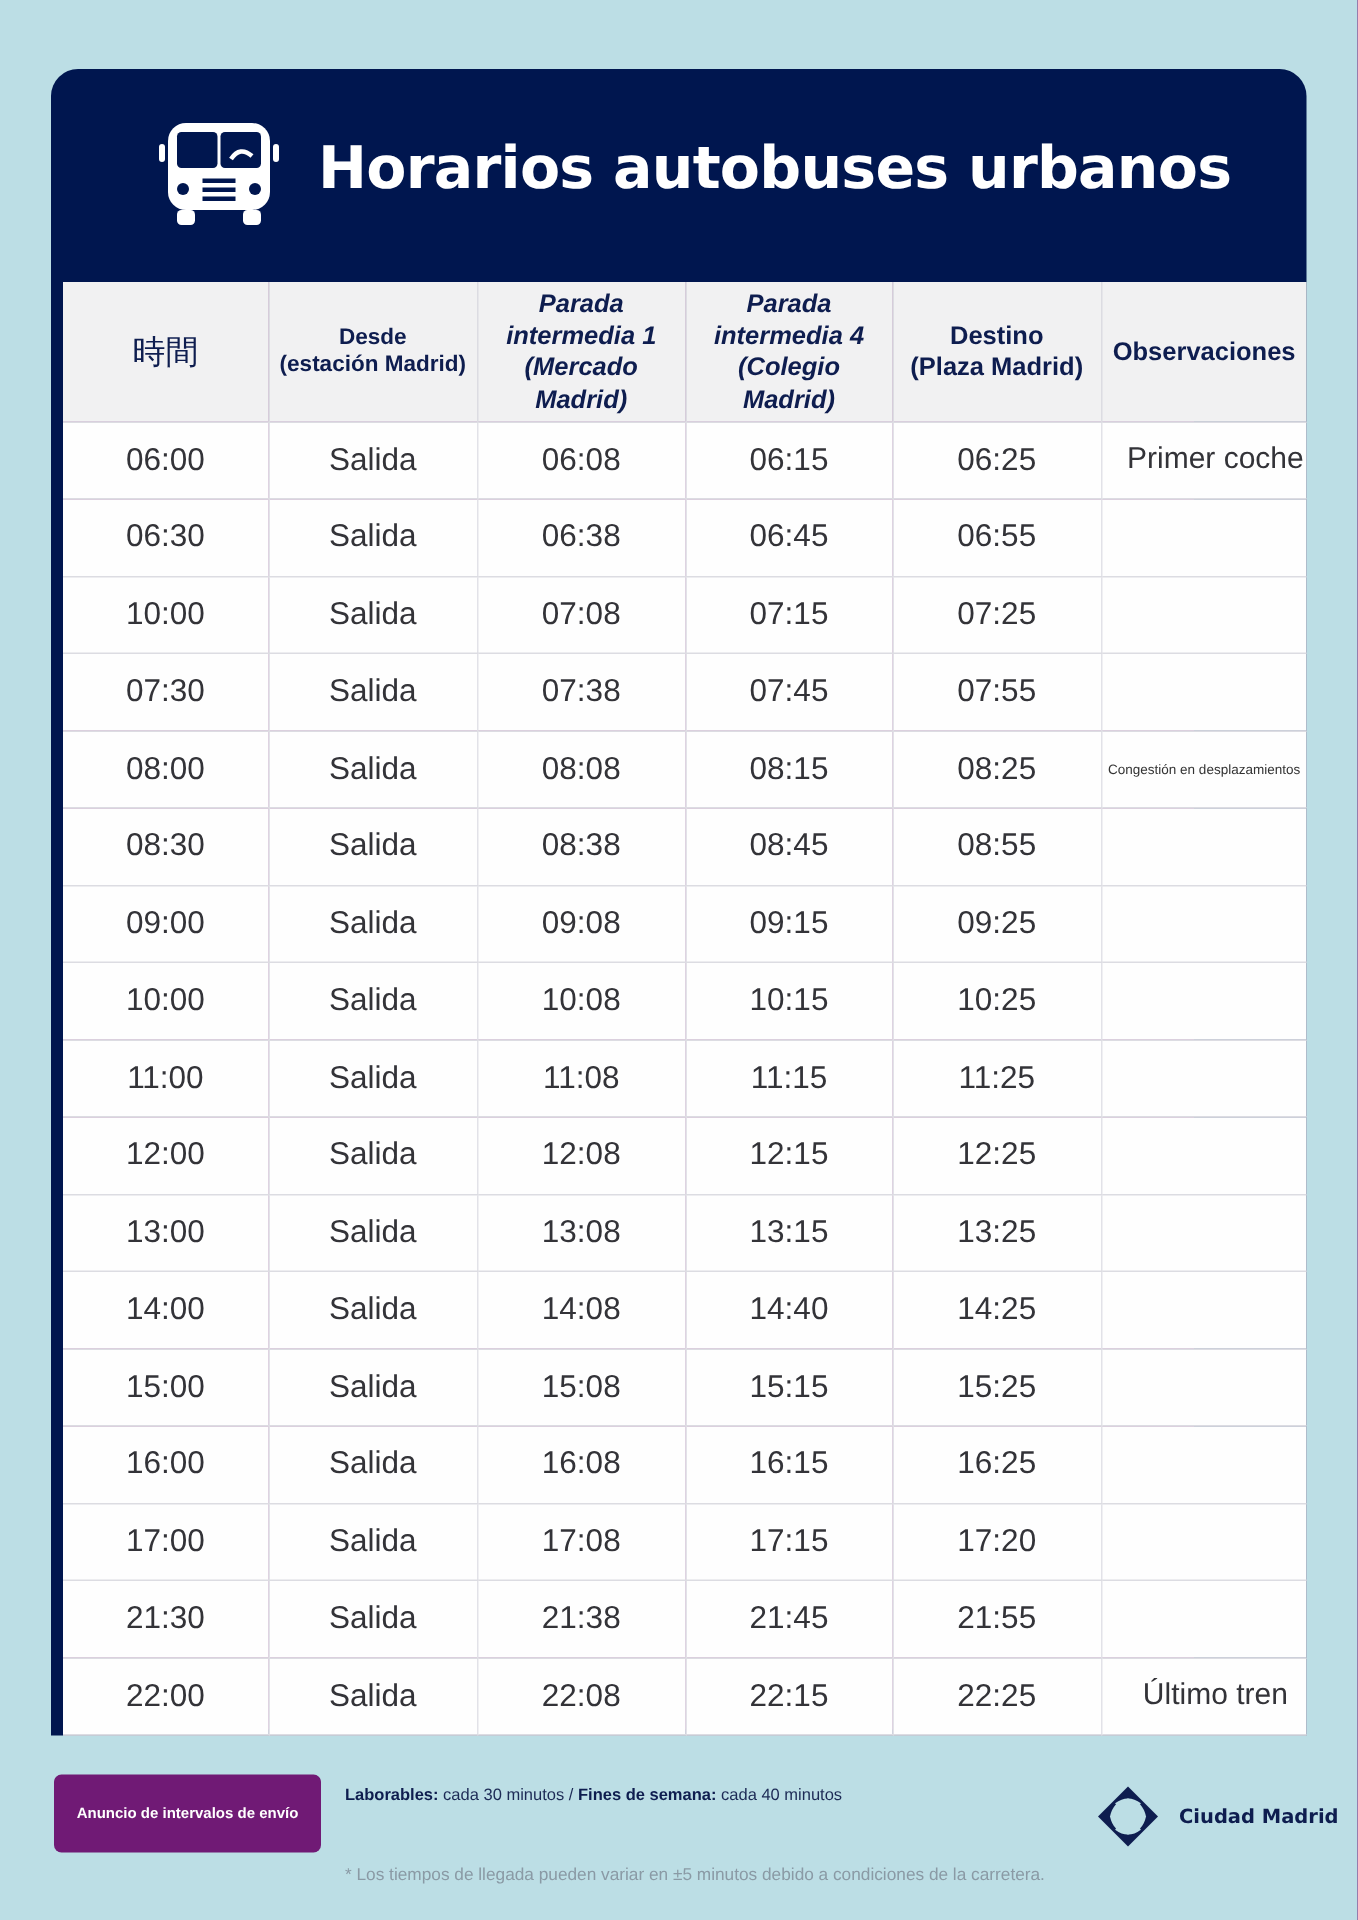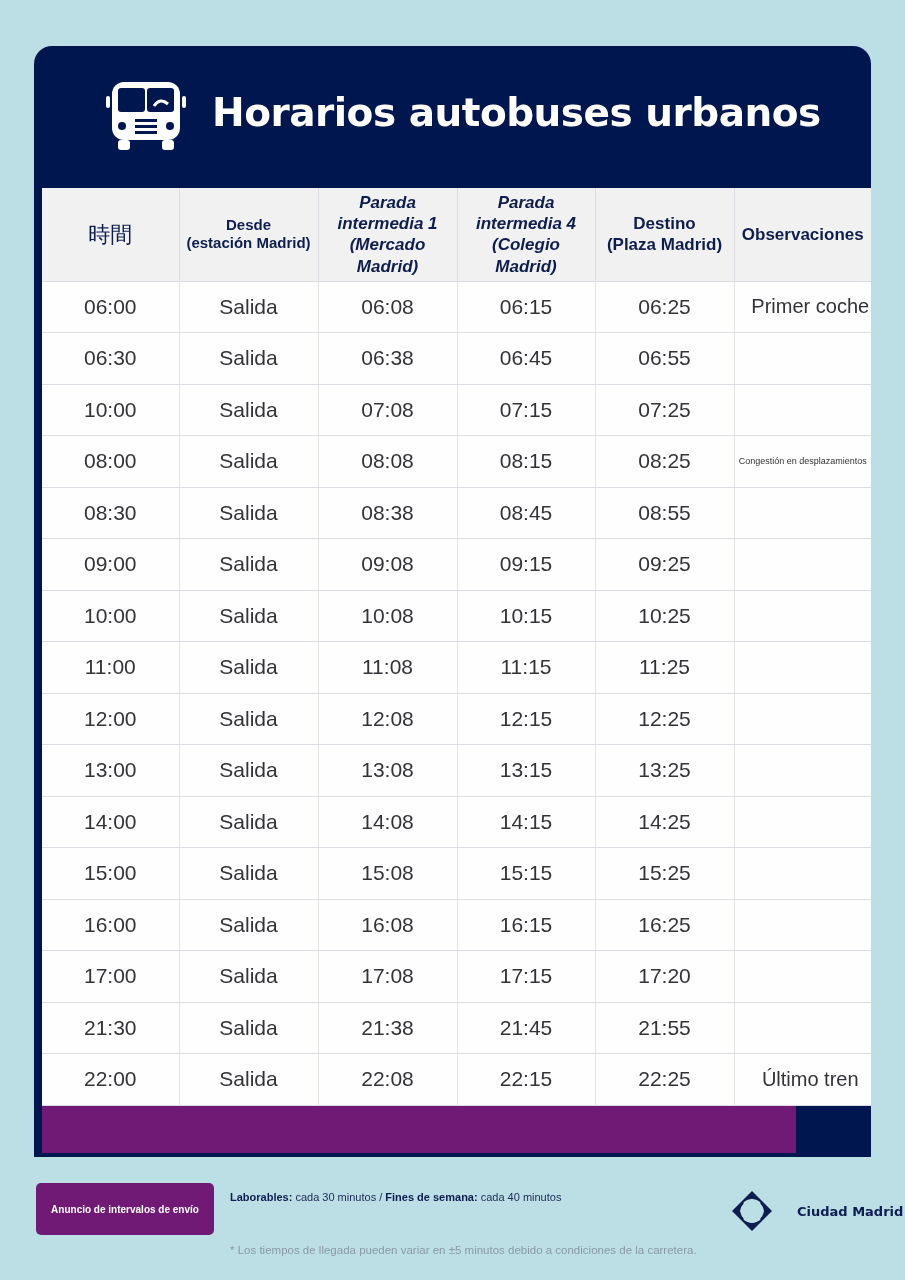--- a/index.html
+++ b/index.html
@@ -107,21 +107,21 @@
     color: #8a9aa5;
     margin-top: 25px;
   }
   .logo {
     position: absolute;
     left: 730px; top: 1189px;
     display: flex; align-items: center;
   }
   .logo-mark { width: 44px; height: 44px; }
   .logo-text {
-    margin-left: 23px;
+    margin-left: 12px;
     font-family: "DejaVu Sans", sans-serif;
     font-weight: bold;
     font-size: 13px;
     color: #0e1d4f;
   }
 </style>
 </head>
 <body>
 
 <div class="card">
@@ -183,20 +183,28 @@
           </tr>
           <tr>
             <td>10:00</td>
             <td>Salida</td>
             <td>07:08</td>
             <td>07:15</td>
             <td>07:25</td>
             <td class="obs"></td>
           </tr>
           <tr>
+            <td>07:30</td>
+            <td>Salida</td>
+            <td>07:38</td>
+            <td>07:45</td>
+            <td>07:55</td>
+            <td class="obs"></td>
+          </tr>
+          <tr>
             <td>08:00</td>
             <td>Salida</td>
             <td>08:08</td>
             <td>08:15</td>
             <td>08:25</td>
             <td class="obs-small">Congestión en desplazamientos</td>
           </tr>
           <tr>
             <td>08:30</td>
             <td>Salida</td>
@@ -242,21 +250,21 @@
             <td>Salida</td>
             <td>13:08</td>
             <td>13:15</td>
             <td>13:25</td>
             <td class="obs"></td>
           </tr>
           <tr>
             <td>14:00</td>
             <td>Salida</td>
             <td>14:08</td>
-            <td>14:15</td>
+            <td>14:40</td>
             <td>14:25</td>
             <td class="obs"></td>
           </tr>
           <tr>
             <td>15:00</td>
             <td>Salida</td>
             <td>15:08</td>
             <td>15:15</td>
             <td>15:25</td>
             <td class="obs"></td>

